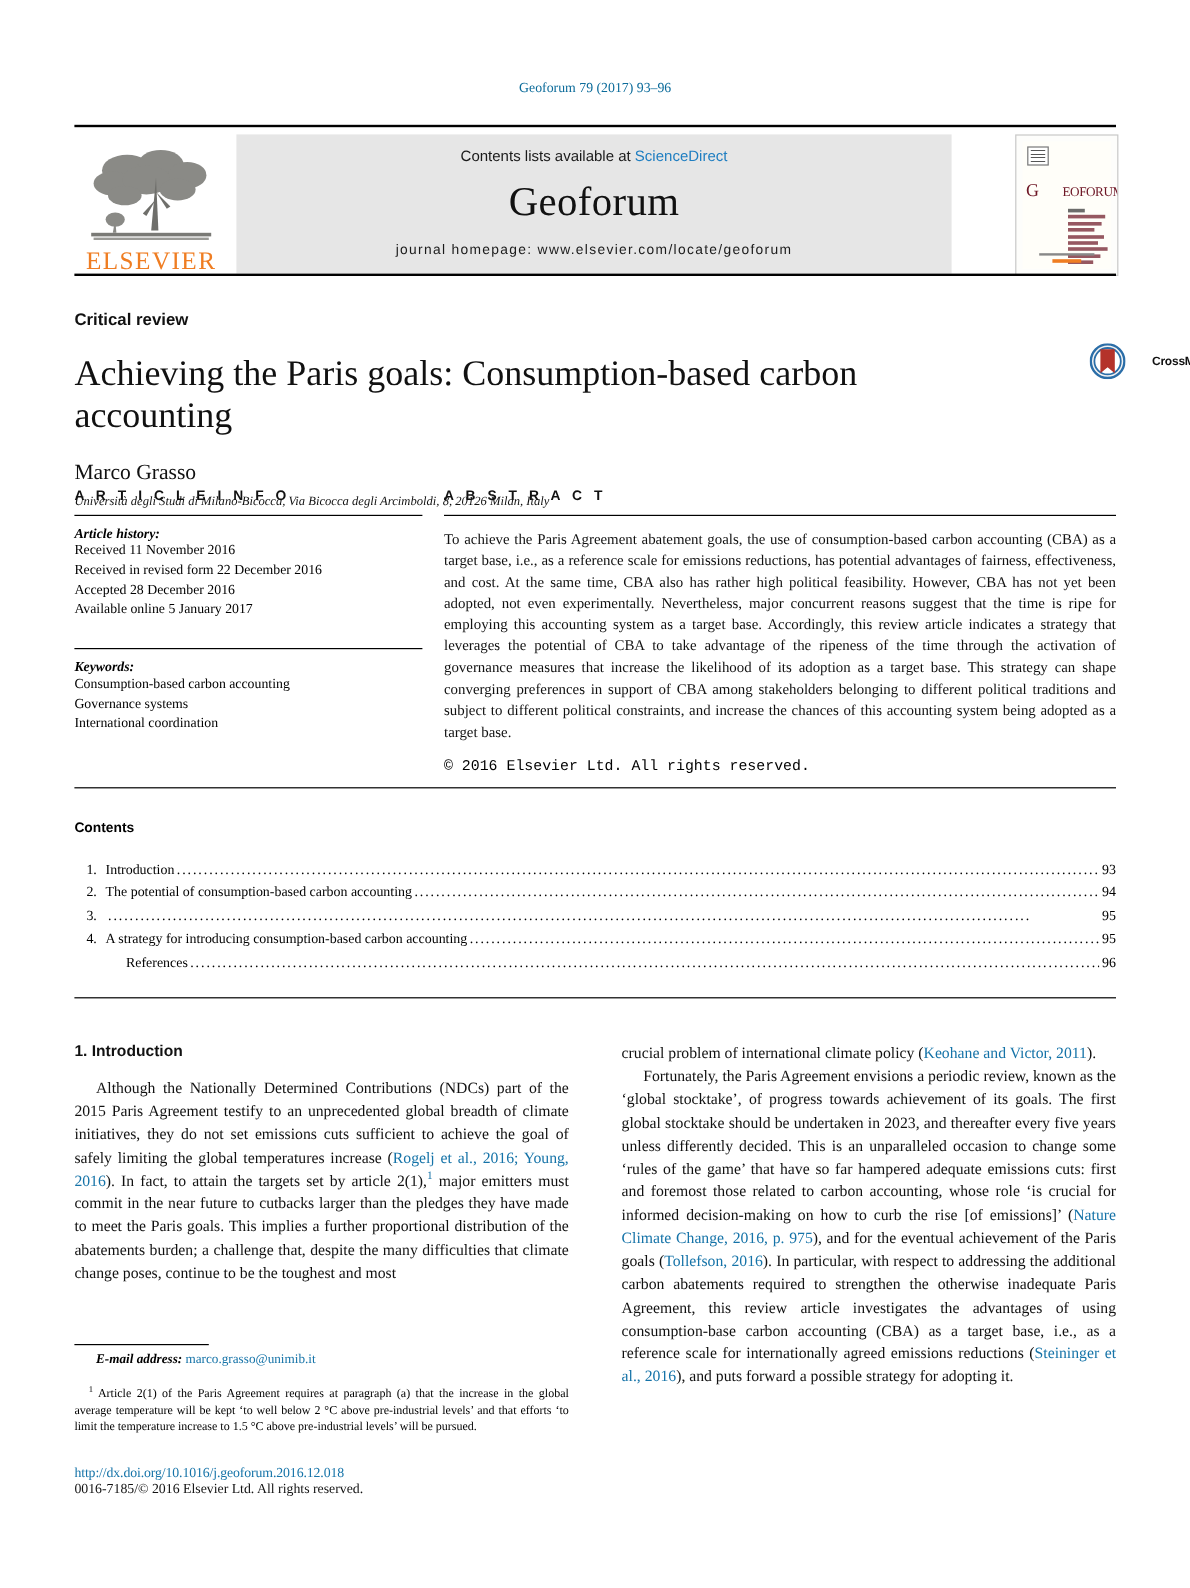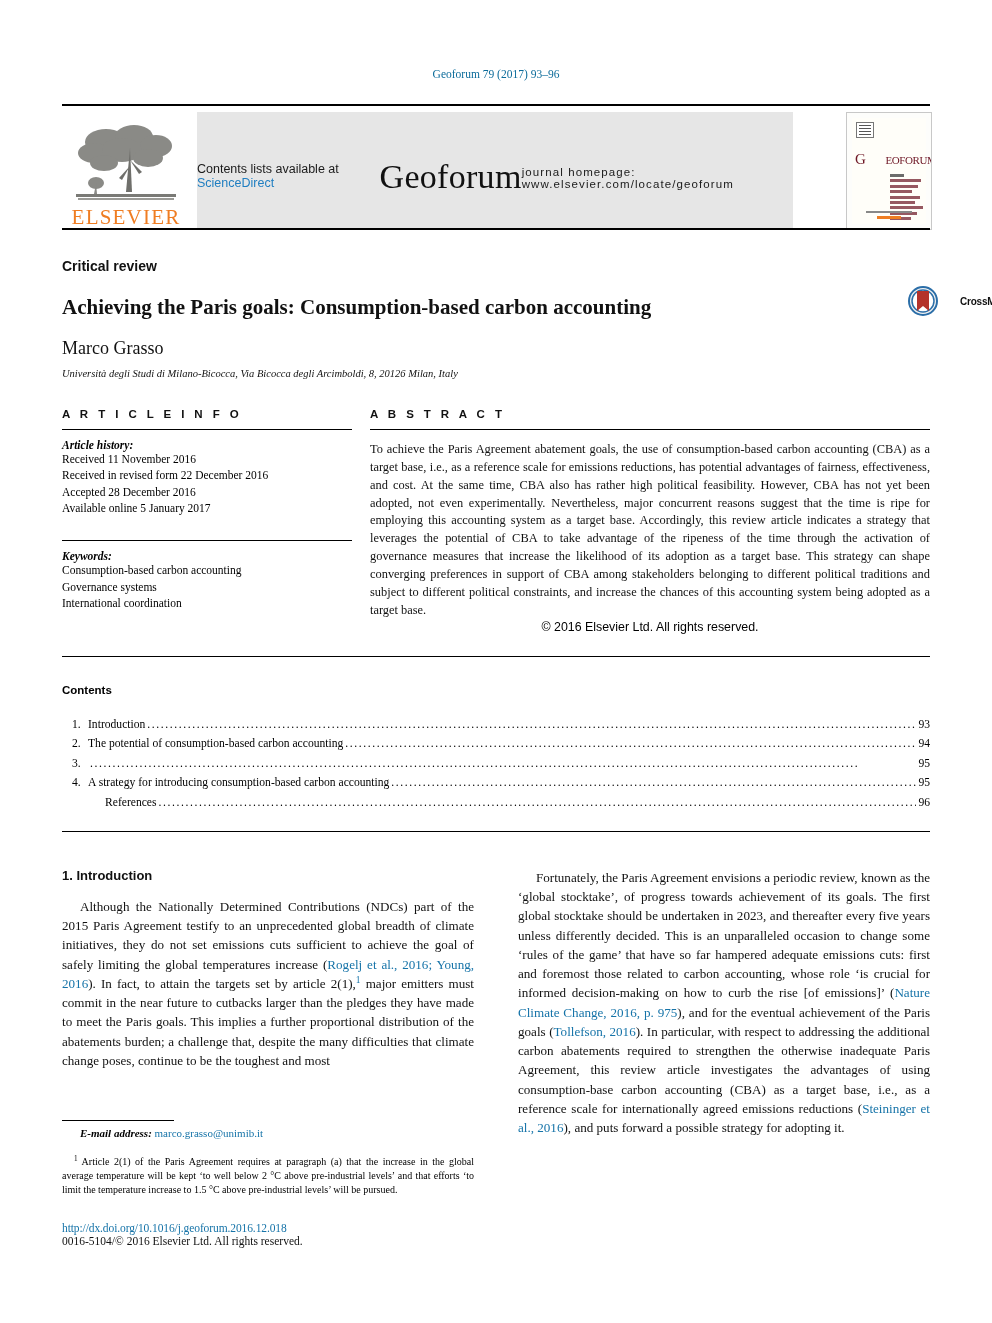--- a/index.html
+++ b/index.html
@@ -69,21 +69,21 @@
     line-height: 1;
     margin-top: 1px;
   }
   .mast-center {
     position: absolute;
     left: 135px; top: 8px;
     width: 596px;
     height: 116px;
     background: #e6e6e6;
     display: flex;
-    flex-direction: row;
+    flex-direction: column;
     align-items: center;
     justify-content: flex-start;
   }
   .contents-line {
     margin-top: 11px;
     font-family: "Liberation Sans", sans-serif;
     font-size: 12.5px;
     color: #1a1a1a;
   }
   .contents-line .sd {
@@ -183,25 +183,24 @@
   }
   .doc-type {
     font-family: "Liberation Sans", sans-serif;
     font-size: 14px;
     font-weight: bold;
     color: #111;
   }
   .paper-title {
     margin-top: 21px;
     font-family: "Liberation Serif", serif;
-    font-size: 21px;
+    font-size: 30px;
     color: #111;
     line-height: 1.15;
     max-width: 760px;
-    font-weight: bold;
   }
   .authors {
     margin-top: 19px;
     font-family: "Liberation Serif", serif;
     font-size: 18px;
     color: #111;
   }
   .affiliation {
     margin-top: 9px;
     font-family: "Liberation Serif", serif;
@@ -265,22 +264,23 @@
   .kw-rule { border-top: 1px solid #000; }
   .abstract-text {
     margin-top: 11px;
     font-family: "Liberation Serif", serif;
     font-size: 12.4px;
     line-height: 1.44;
     text-align: justify;
     color: #111;
   }
   .copyright {
-    text-align: center;
-    font-family: Liberation Sans, sans-serif;
+    margin-top: 12px;
+    text-align: left;
+    font-family: Liberation Mono, monospace;
     font-size: 12.4px;
   }
 
   
   .contents-sec {
     position: absolute;
     left: 62px; top: 656px;
     width: 868px;
   }
   .contents-rule-top { border-top: 1px solid #000; }
@@ -544,28 +544,29 @@
     <div class="contents-rule-bot"></div>
   </div>
 
   <div class="body-cols">
     <div class="bcol left">
       <div class="sec-head">1. Introduction</div>
       <p class="para"><span>Although the Nationally Determined Contributions (NDCs) part of the 2015 Paris Agreement testify to an unprecedented global breadth of climate initiatives, they do not set emissions cuts sufficient to achieve the goal of safely limiting the global temperatures increase (</span><span class="lnk">Rogelj et al., 2016; Young, 2016</span><span>). In fact, to attain the targets set by article 2(1),</span><sup class="lnk">1</sup><span> major emitters must commit in the near future to cutbacks larger than the pledges they have made to meet the Paris goals. This implies a further proportional distribution of the abatements burden; a challenge that, despite the many difficulties that climate change poses, continue to be the toughest and most</span></p>
     </div>
 
     <div class="bcol right">
+      <p class="para noindent"><span>crucial problem of international climate policy (</span><span class="lnk">Keohane and Victor, 2011</span><span>).</span></p>
       <p class="para"><span>Fortunately, the Paris Agreement envisions a periodic review, known as the ‘global stocktake’, of progress towards achievement of its goals. The first global stocktake should be undertaken in 2023, and thereafter every five years unless differently decided. This is an unparalleled occasion to change some ‘rules of the game’ that have so far hampered adequate emissions cuts: first and foremost those related to carbon accounting, whose role ‘is crucial for informed decision-making on how to curb the rise [of emissions]’ (</span><span class="lnk">Nature Climate Change, 2016, p. 975</span><span>), and for the eventual achievement of the Paris goals (</span><span class="lnk">Tollefson, 2016</span><span>). In particular, with respect to addressing the additional carbon abatements required to strengthen the otherwise inadequate Paris Agreement, this review article investigates the advantages of using consumption-base carbon accounting (CBA) as a target base, i.e., as a reference scale for internationally agreed emissions reductions (</span><span class="lnk">Steininger et al., 2016</span><span>), and puts forward a possible strategy for adopting it.</span></p>
     </div>
   </div>
 
   <div class="footnotes">
     <div class="fn-rule"></div>
     <div class="fn-email"><i>E-mail address:</i> <span class="lnk">marco.grasso@unimib.it</span></div>
     <div class="fn-text"><sup>1</sup> <span>Article 2(1) of the Paris Agreement requires at paragraph (a) that the increase in the global average temperature will be kept ‘to well below 2 °C above pre-industrial levels’ and that efforts ‘to limit the temperature increase to 1.5 °C above pre-industrial levels’ will be pursued.</span></div>
   </div>
 
   <div class="pagefoot">
     <div class="doi">http://dx.doi.org/10.1016/j.geoforum.2016.12.018</div>
-    <div class="issn">0016-5104/© 2016 Elsevier Ltd. All rights reserved.</div>
+    <div class="issn">0016-7185/© 2016 Elsevier Ltd. All rights reserved.</div>
   </div>
 
 </div>
 
 </body></html>

